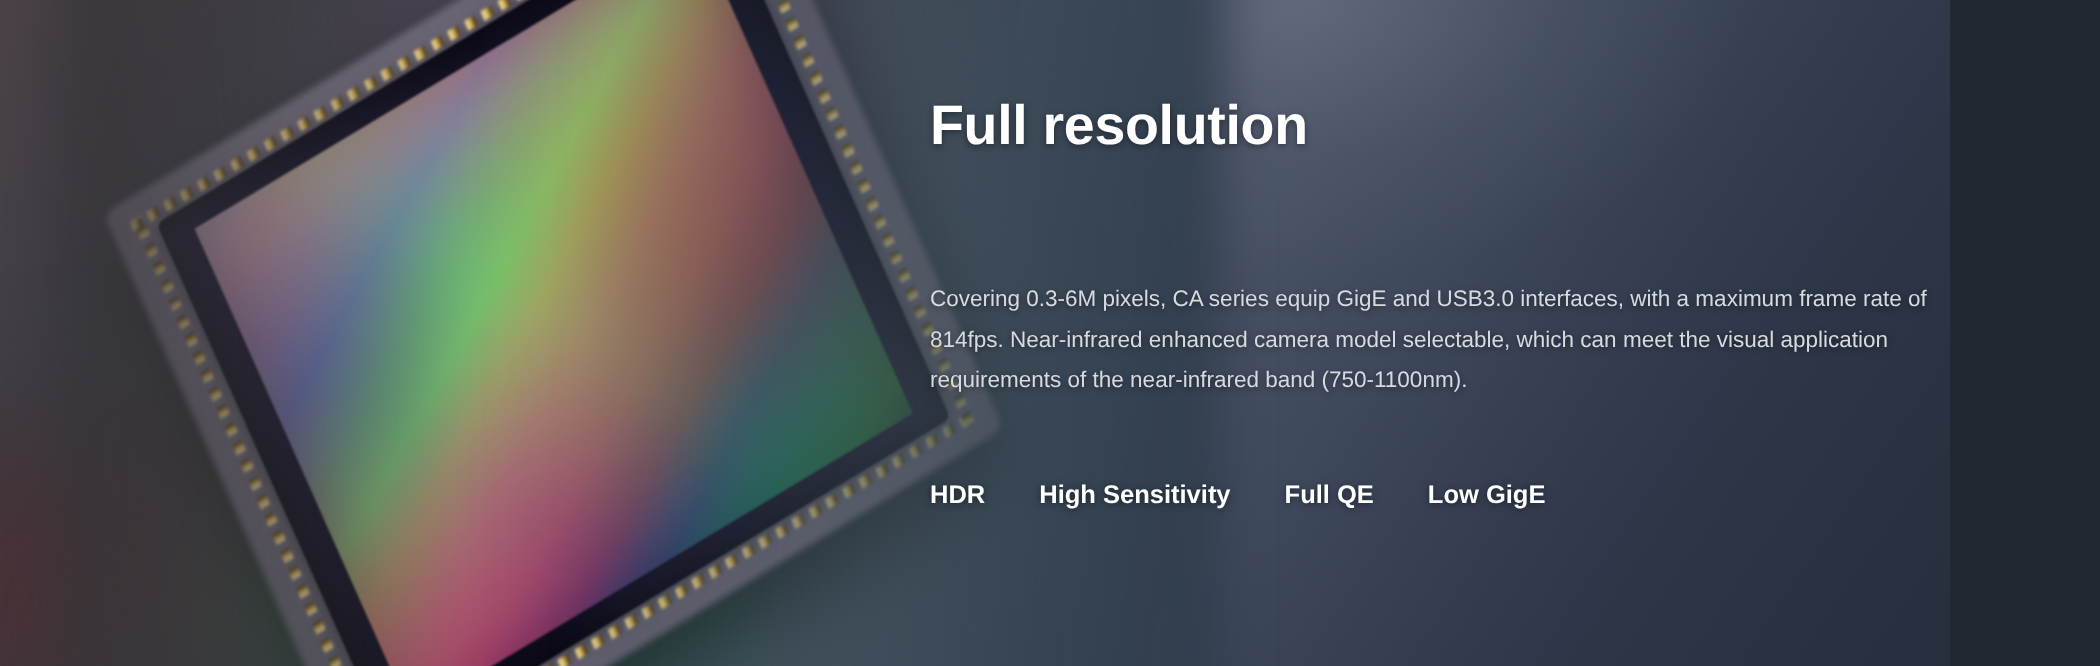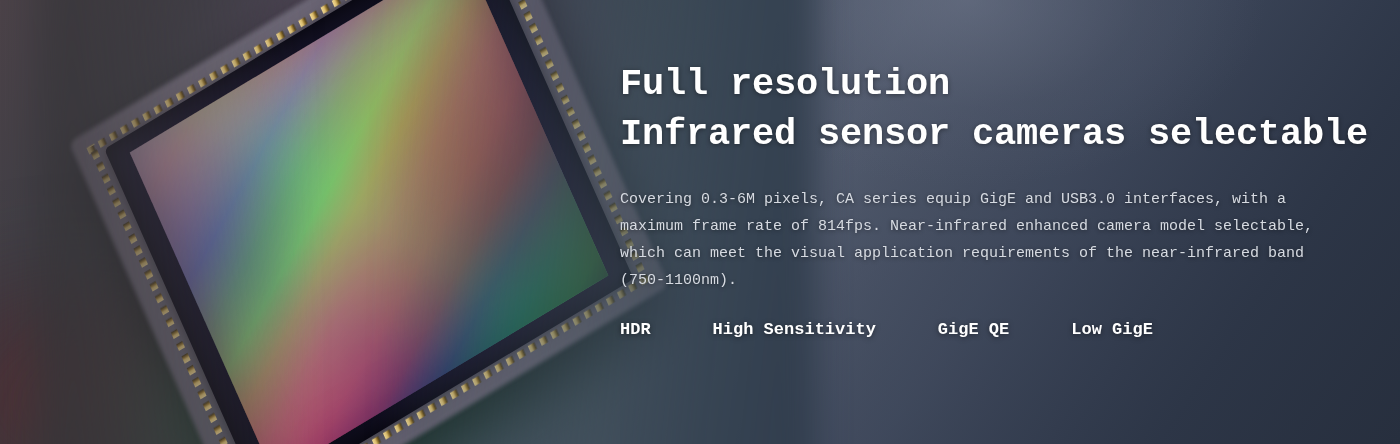--- a/index.html
+++ b/index.html
@@ -7,25 +7,24 @@
     margin: 0;
     padding: 0;
     background: #222832;
   }
   body {
     font-family: "Liberation Sans", sans-serif;
   }
 
   .banner {
     position: relative;
-    width: 1400px;
+    width: 1300px;
     height: 444px;
     overflow: hidden;
     background: #2c3444;
-    font-family: Liberation Mono, monospace;
   }
 
   
   .bg-base {
     position: absolute;
     inset: 0;
     background:
       linear-gradient(118deg,
         #4b4248 0%,
         #413f46 9%,
@@ -279,31 +278,31 @@
     font-size: 15px;
     line-height: 27px;
     text-shadow: 0 1px 4px rgba(0,0,0,0.45);
   }
   .tags {
     position: absolute;
     top: 320px;
     left: 0;
     display: flex;
     align-items: center;
-    gap: 12px;
+    gap: 0;
   }
   .tag {
     color: #ffffff;
     font-size: 17px;
     font-weight: bold;
     white-space: nowrap;
     text-shadow: 0 1px 5px rgba(0,0,0,0.5);
     cursor: default;
   }
-  .tag + .tag { margin-left: 50px; }
+  .tag + .tag { margin-left: 36px; }
 </style>
 </head>
 <body>
 
 <div class="banner">
 
   <div class="bg-base"></div>
   <div class="bg-violet"></div>
   <div class="bg-maroon"></div>
   <div class="bg-greenglow"></div>
@@ -326,26 +325,25 @@
       </div>
     </div>
     <div class="chip-soft-left"></div>
     <div class="chip-fade"></div>
   </div>
 
   <div class="content">
 
     <h1 class="headline">
       <span class="hl-line">Full resolution</span>
-      <span class="hl-line">Infrared sensor cameras selectable</span>
     </h1>
 
     <p class="body-copy">Covering 0.3-6M pixels, CA series equip GigE and USB3.0 interfaces, with a maximum frame rate of 814fps. Near-infrared enhanced camera model selectable, which can meet the visual application requirements of the near-infrared band (750-1100nm).</p>
 
     <div class="tags">
       <span class="tag">HDR</span>
       <span class="tag">High Sensitivity</span>
-      <span class="tag">GigE QE</span>
+      <span class="tag">Full QE</span>
       <span class="tag">Low GigE</span>
     </div>
 
   </div>
 </div>
 
 </body></html>

